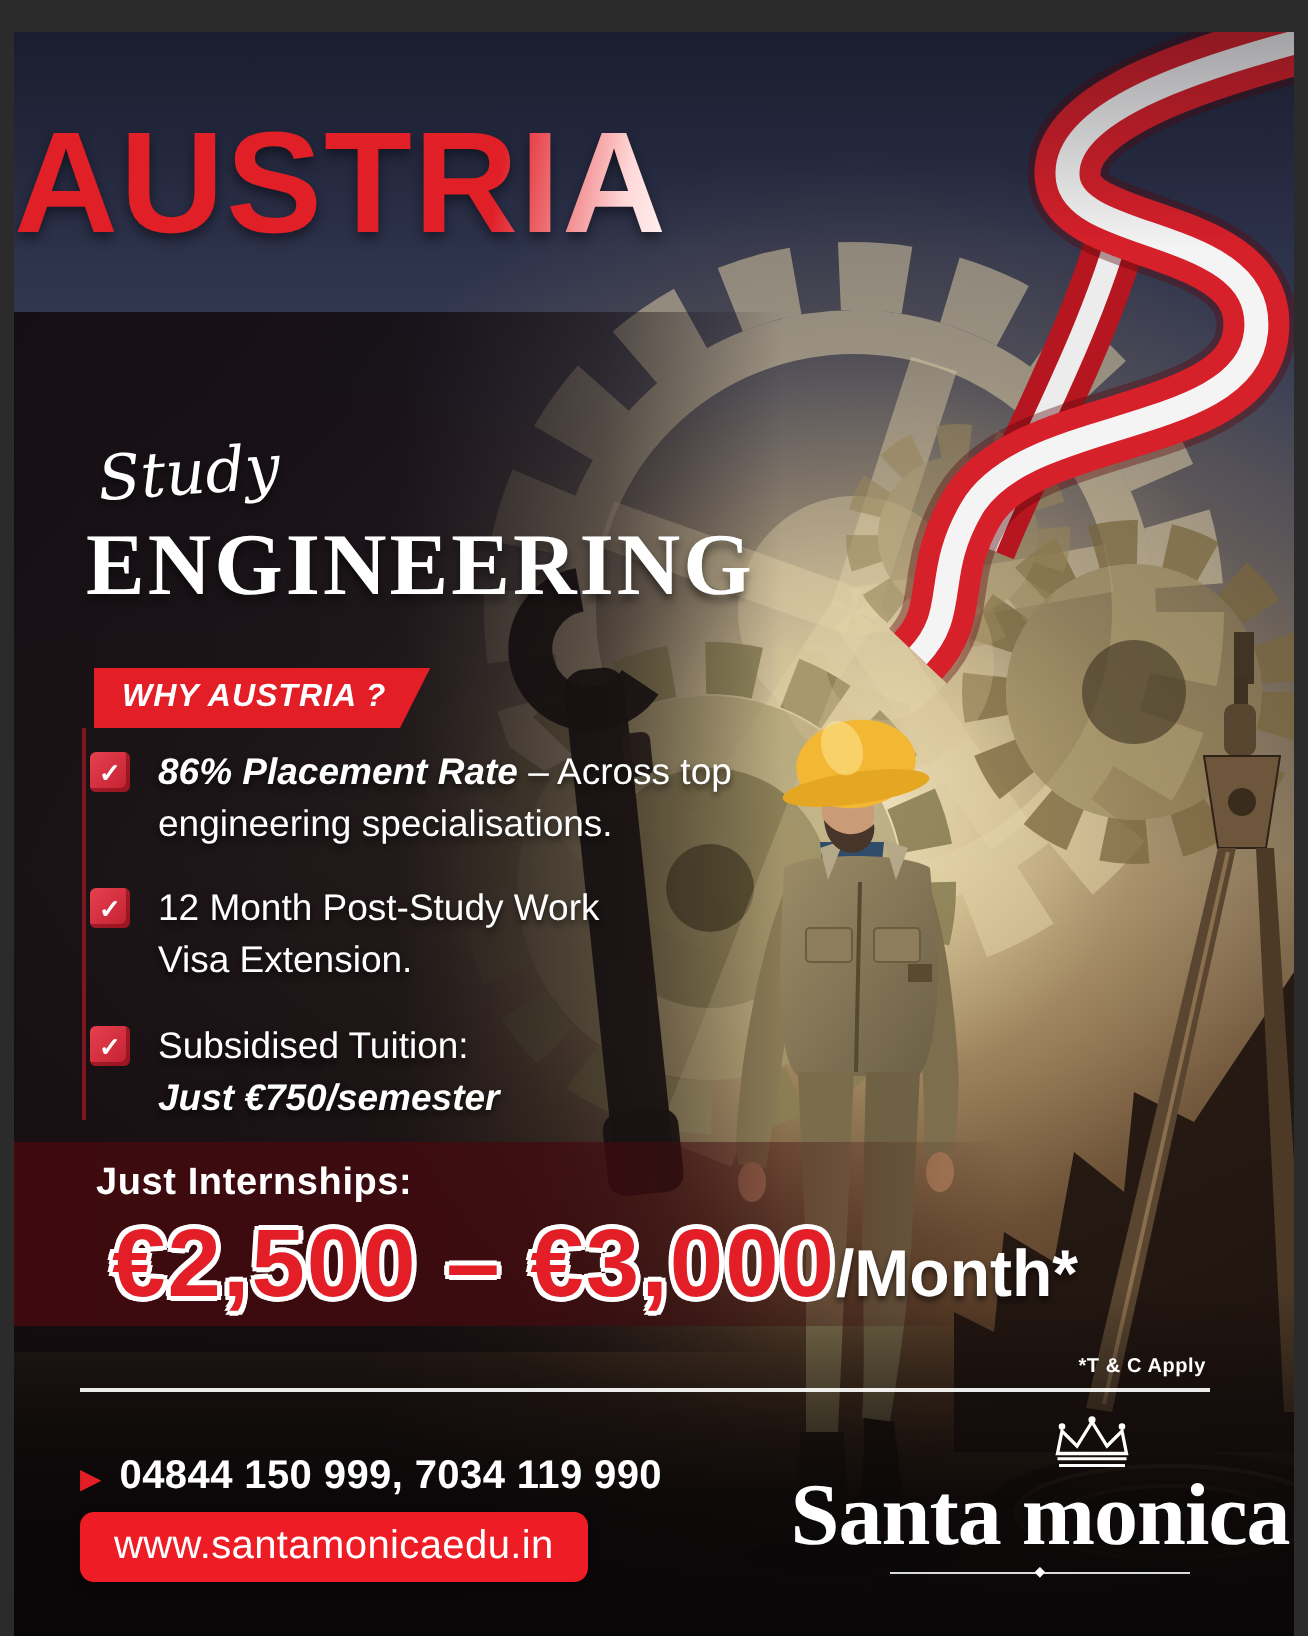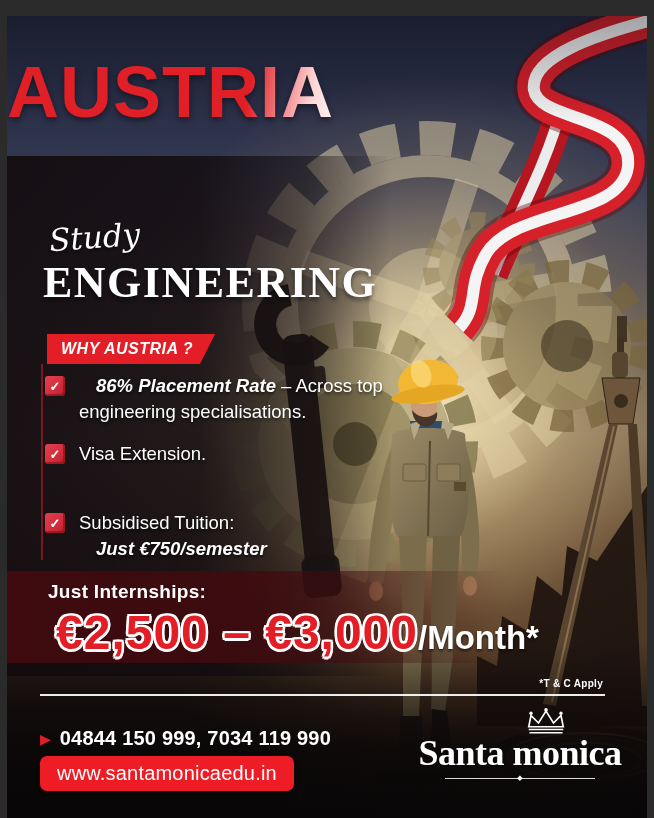--- a/index.html
+++ b/index.html
@@ -40,42 +40,42 @@
     font-style:italic; font-weight:700; font-size:16px; letter-spacing:0.5px;
     padding:6px 22px 6px 14px; clip-path:polygon(0 0,100% 0,91% 100%,0 100%); }
   .vline { position:absolute; left:34px; top:348px; width:2px; height:196px; background:#7d1620; }
 
   .bullet { position:absolute; left:38px; display:flex; align-items:flex-start; }
   .bullet .check { width:20px; height:20px; border-radius:3px; flex:0 0 20px;
     background:linear-gradient(135deg,#e6404f,#c2202f); color:#fff; font-size:13px; font-weight:700;
     display:flex; align-items:center; justify-content:center; margin:3px 14px 0 0;
     box-shadow:inset -2px -2px 0 rgba(120,10,20,.55); }
   .bullet .txt { color:#fff; font-size:18.5px; line-height:26px; text-shadow:0 2px 3px rgba(0,0,0,.6); }
-  .em { font-weight:700; font-style:italic;margin-left:17px; }
+  .em { font-weight:700; font-style:italic; }
 
   .band { position:absolute; left:0; top:555px; width:100%; height:92px;
     background:linear-gradient(90deg, rgba(66,10,14,0.92) 0%, rgba(66,10,14,0.8) 40%, rgba(60,10,14,0.35) 62%, rgba(60,10,14,0) 78%); }
   .band-label { position:absolute; left:41px; top:10px; color:#fff; font-size:19px; font-weight:600; letter-spacing:.3px; }
   .money-row { position:absolute; left:38px; top:34px; white-space:nowrap; }
   .money { font-size:48px; font-weight:800; letter-spacing:1px; color:#e31e26;
     text-shadow:-2px -2px 0 #fff,2px -2px 0 #fff,-2px 2px 0 #fff,2px 2px 0 #fff,0 -2.5px 0 #fff,0 2.5px 0 #fff,-2.5px 0 0 #fff,2.5px 0 0 #fff;margin-left:11px; }
   .per-month { font-size:33px; font-weight:700; color:#fff; text-shadow:0 2px 3px rgba(0,0,0,.6); }
 
   .terms { position:absolute; right:44px; top:662px; color:#fff; font-size:10px; font-weight:600; letter-spacing:.3px; }
   .rule { position:absolute; left:33px; top:678px; width:565px; height:2px; background:rgba(255,255,255,.92); }
 
   .phone-row { position:absolute; left:33px; top:711px; display:flex; align-items:center; }
   .tri { color:#e31e26; font-size:14px; margin-right:9px; }
   .phones { color:#fff; font-weight:700; font-size:20px; letter-spacing:.2px; }
   .site-btn { position:absolute; left:33px; top:740px; background:#ee1c25; color:#ffffff;
     font-size:20px; padding:6px 17px; border-radius:7px; letter-spacing:.2px; box-shadow:0 2px 5px rgba(0,0,0,.4); }
 
   .logo { position:absolute; left:388px; top:692px; width:250px; text-align:center; color:#fff; }
   .crown { display:block; margin:0 auto; transform:translateX(26px); }
-  .brand-name { font-family:"Liberation Serif", serif; font-weight:700; font-size:36px; line-height:1.05;
+  .brand-name { font-family:"Liberation Serif", serif; font-weight:700; font-size:44px; line-height:1.05;
     letter-spacing:-0.5px; position:relative; white-space:nowrap; }
   .tagline { font-size:14.5px; font-weight:700; letter-spacing:.4px; margin-top:1px; }
   .tag-rule { position:relative; width:150px; height:1px; background:rgba(255,255,255,.85); margin:5px auto 0; }
   .tag-diamond { position:absolute; left:50%; top:-4px; transform:translateX(-50%); font-size:7px; color:#fff; }
 </style>
 </head>
 <body>
 
 <div class="poster">
 
@@ -205,20 +205,21 @@
   <div class="bullet" style="top:357px;">
     <span class="check">✓</span>
     <div class="txt">
       <div><span class="em">86% Placement Rate</span><span> – Across top</span></div>
       <div>engineering specialisations.</div>
     </div>
   </div>
   <div class="bullet" style="top:425px;">
     <span class="check">✓</span>
     <div class="txt">
+      <div>12 Month Post-Study Work</div>
       <div>Visa Extension.</div>
     </div>
   </div>
   <div class="bullet" style="top:494px;">
     <span class="check">✓</span>
     <div class="txt">
       <div>Subsidised Tuition:</div>
       <div class="em">Just €750/semester</div>
     </div>
   </div>

